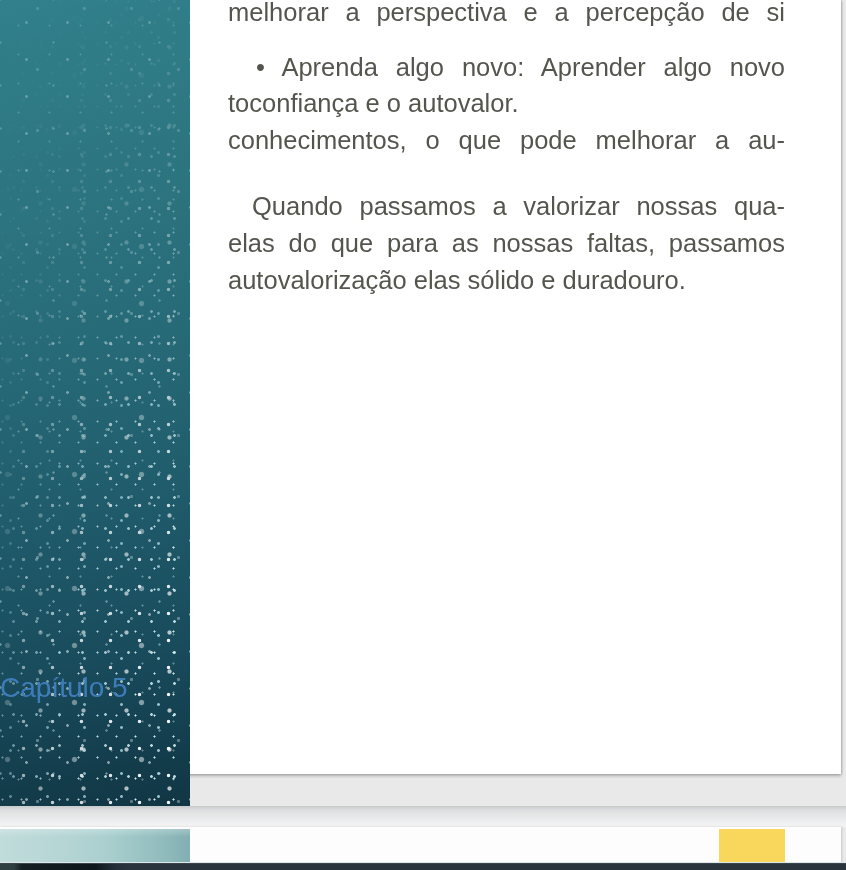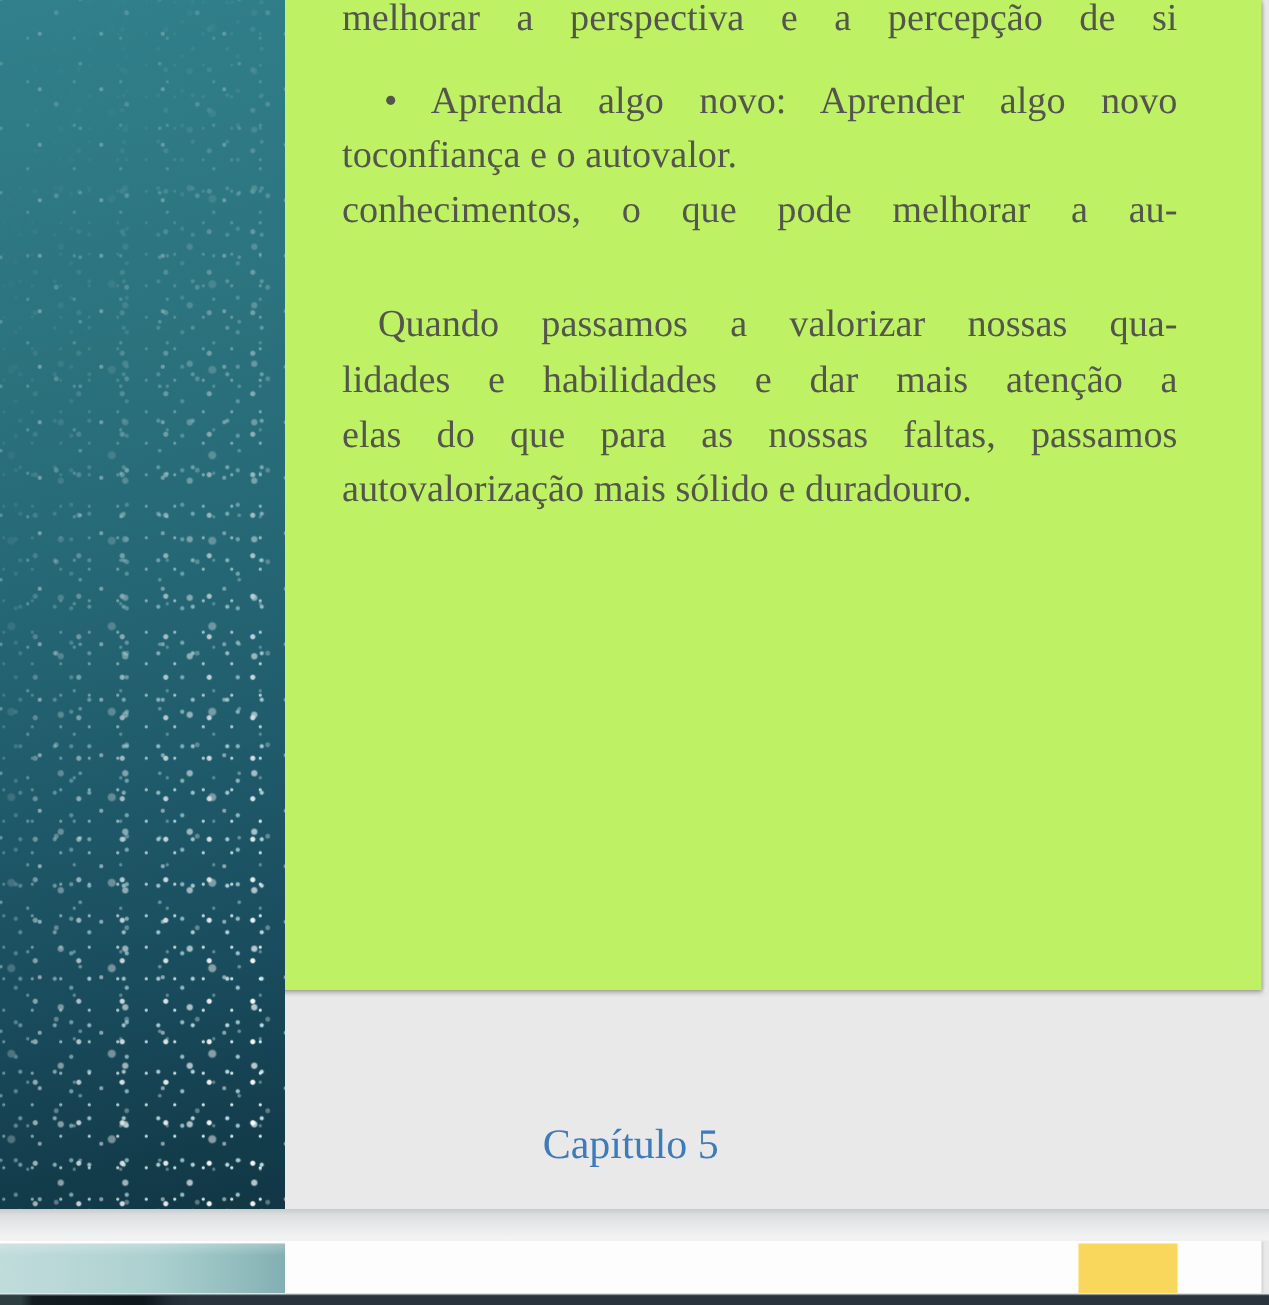--- a/index.html
+++ b/index.html
@@ -8,24 +8,23 @@
     width: 846px; height: 870px;
     background: #e9e9e9;
     font-family: "Liberation Sans", sans-serif;
     position: relative;
     overflow: hidden;
   }
 
   
   .page1 {
     position: absolute; left: 0; top: 0;
-    width: 841px; height: 660px;
-    background: #bef264;
+    width: 841px; height: 774px;
+    background: #ffffff;
     box-shadow: 1px 0 2px rgba(0,0,0,.18), 0 2px 3px rgba(0,0,0,.25);
-    font-family: Liberation Serif, serif;
   }
 
   
   .cover-strip {
     position: absolute; left: 0; top: 0;
     width: 190px; height: 806px;
     background: linear-gradient(168deg,
       #31808b 0%, #2c747f 26%, #266876 46%,
       #1f5a6a 64%, #194c5d 80%, #133c4b 94%, #113644 100%);
     overflow: hidden;
@@ -65,30 +64,29 @@
   
   .text-col {
     position: absolute; left: 228px; top: -6px;
     width: 557px;
     color: #54564e;
     font-size: 25.5px;
     line-height: 36.6px;
   }
   .para { margin: 0; }
   .para.gap-a { margin-top: 18px; }
-  .para.gap-b { margin-top: 40px; }
+  .para.gap-b { margin-top: 30px; }
   .ln { text-align: justify; text-align-last: justify; }
   .ln.last { text-align-last: left; }
   .ln.ind-b { text-indent: 28px; }
   .ln.ind-p { text-indent: 24px; }
 
   .chapter {
-    position: absolute; left: 0; top: 748px;
+    position: absolute; left: 0; top: 672px;
     width: 841px;
-    text-align: center;
     font-size: 28px;
     color: #3e7cb9;
   }
 
   
   .page-gap {
     position: absolute; left: 0; top: 806px;
     width: 846px; height: 21px;
     background: linear-gradient(to bottom,
       #c7cbcc 0, #dcdedf 4px, #e5e6e6 9px, #eeeff0 16px, #f4f4f4 21px);
@@ -149,23 +147,22 @@
       <div class="para">
         <div class="ln">melhorar a perspectiva e a percepção de si</div>
       </div>
       <div class="para gap-a">
         <div class="ln ind-b">• Aprenda algo novo: Aprender algo novo</div>
         <div class="ln last">toconfiança e o autovalor.</div>
         <div class="ln">conhecimentos, o que pode melhorar a au-</div>
       </div>
       <div class="para gap-b">
         <div class="ln ind-p">Quando passamos a valorizar nossas qua-</div>
-        <div class="ln">lidades e habilidades e dar mais atenção a</div>
         <div class="ln">elas do que para as nossas faltas, passamos</div>
-        <div class="ln last">autovalorização mais sólido e duradouro.</div>
+        <div class="ln last">autovalorização elas sólido e duradouro.</div>
       </div>
     </div>
 
     <div class="chapter">Capítulo 5</div>
   </section>
 
   <div class="page-gap"></div>
 
   <section class="page2">
     <div class="cover2"></div>

